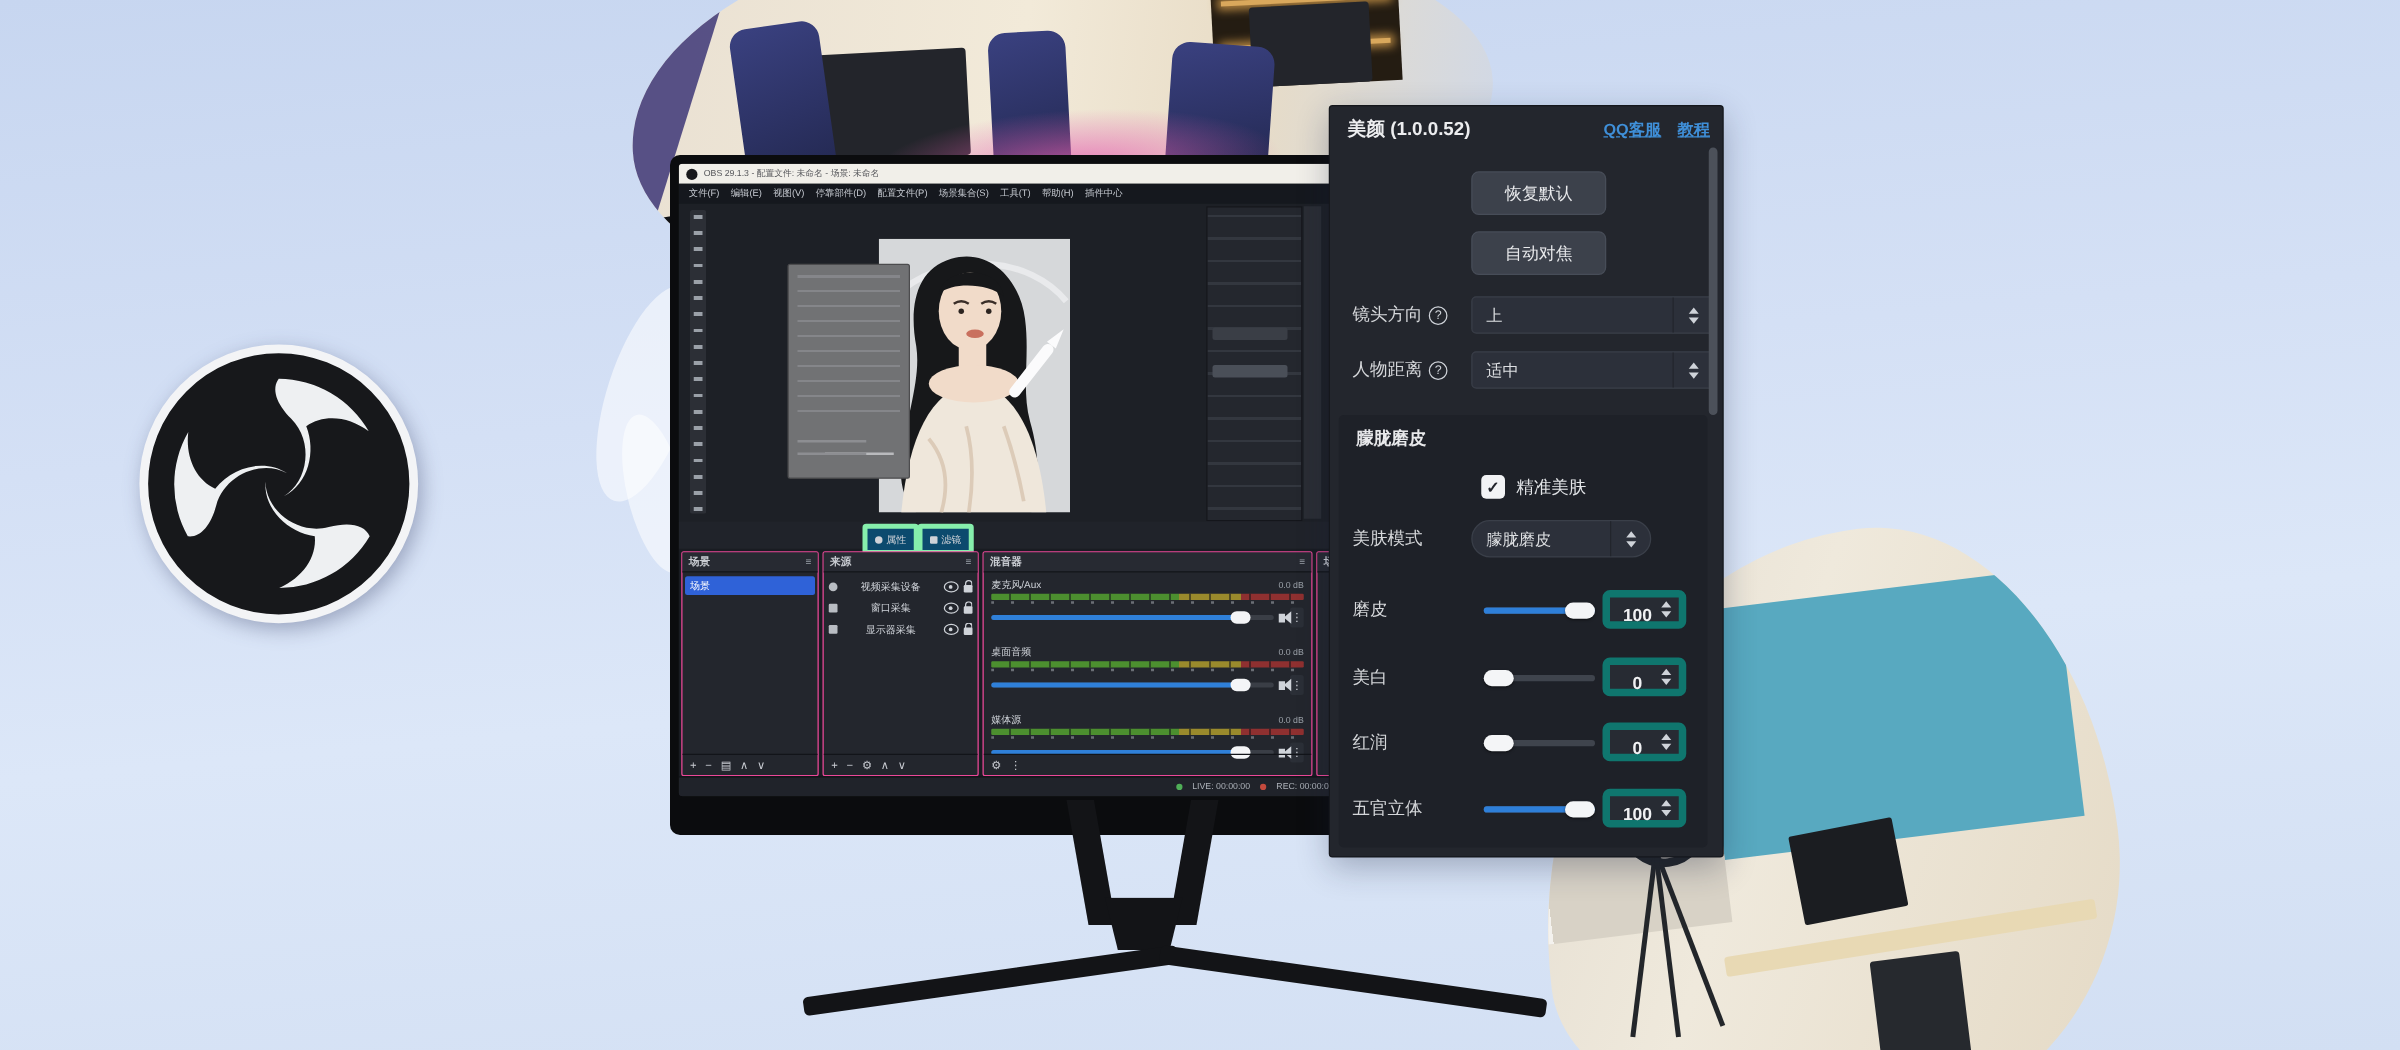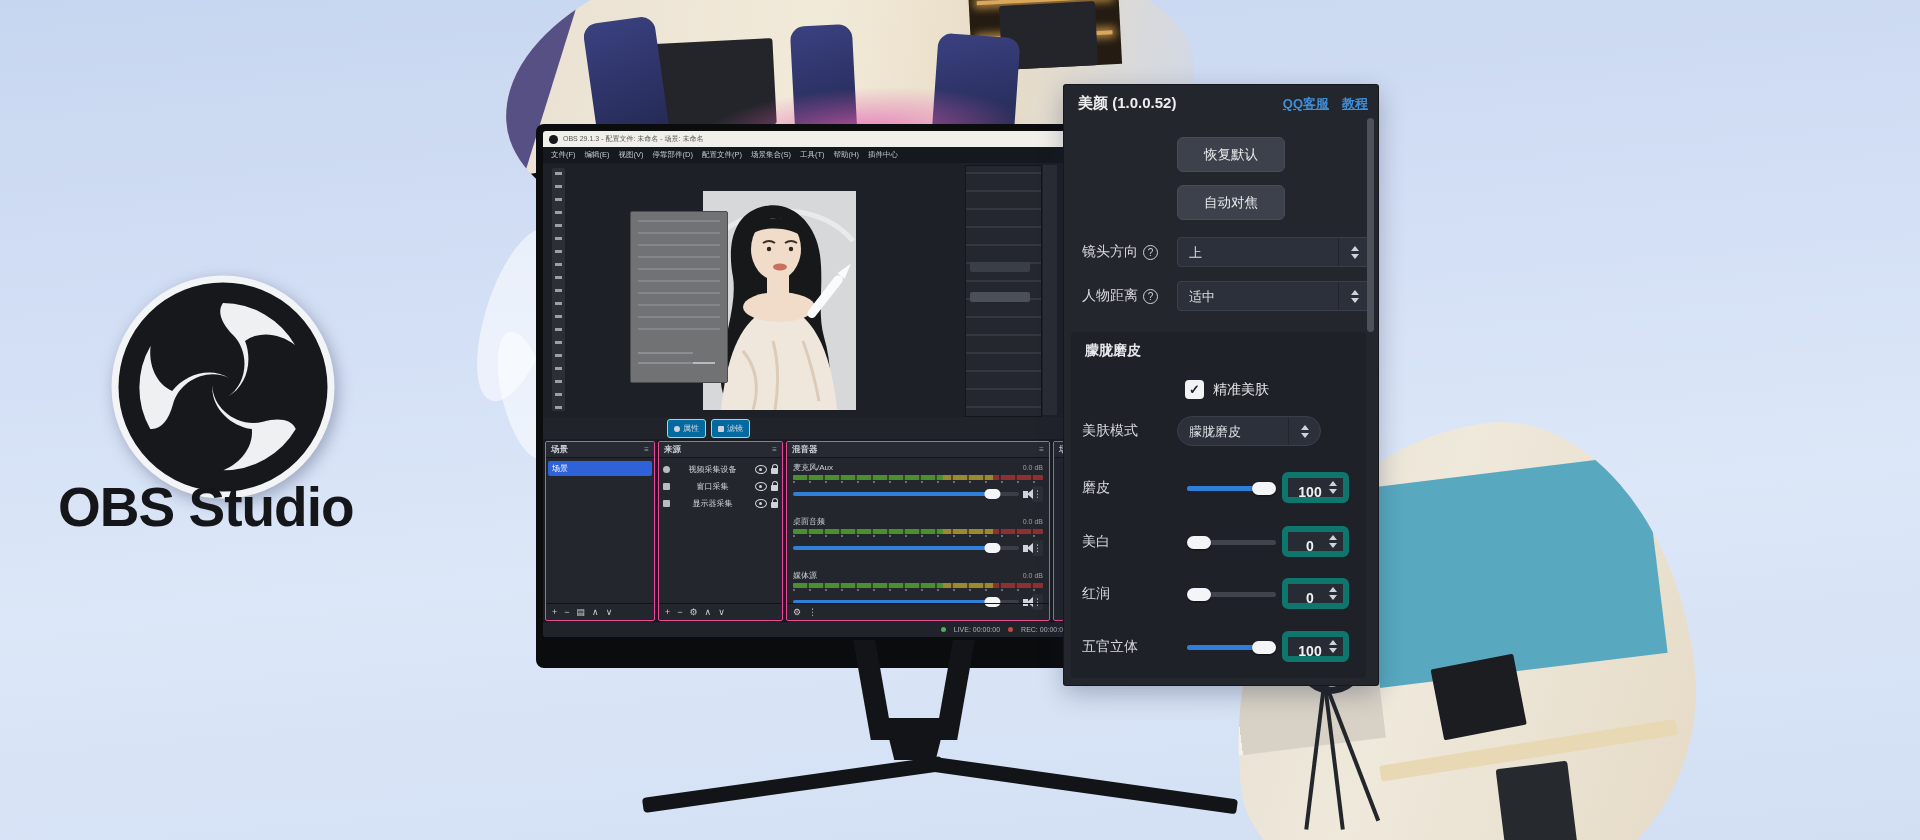--- a/index.html
+++ b/index.html
@@ -49,22 +49,22 @@
   .dlg{position:absolute;left:87px;top:48px;width:96px;height:170px;background:#717274;border:1px solid #4c4c4e;border-radius:2px;z-index:3;}
   .dlg::before{content:"";position:absolute;left:7px;right:7px;top:8px;height:120px;
     background:repeating-linear-gradient(180deg,#85868a 0 2px,transparent 2px 12px);}
   .dlg::after{content:"";position:absolute;left:7px;top:140px;width:55px;height:2px;background:#8d8e92;box-shadow:0 10px 0 #8d8e92,22px 10px 0 #b9babd;}
   .photo{position:absolute;left:160px;top:28px;width:153px;height:219px;z-index:2;}
   .rpanel{position:absolute;left:422px;top:2px;width:75px;height:250px;background:#24272e;border:1px solid #14161b;
     background-image:repeating-linear-gradient(180deg,transparent 0 6px,#33373f 6px 8px,transparent 8px 18px);}
   .rpanel .hl{position:absolute;left:4px;width:60px;height:10px;background:#3a3e46;border-radius:2px;}
   .rstrip{position:absolute;left:500px;top:2px;width:14px;height:250px;background:#2a2d34;}
   .propsrow{position:absolute;left:0;top:286px;width:534px;height:22px;background:#20232a;}
-  .pbtn{position:absolute;top:2px;height:17px;background:#0369a1;border:1px solid #86efac;border-radius:3px;
-    display:flex;align-items:center;gap:3px;padding:0 6px;font-size:8px;color:#cfd2d8;}
+  .pbtn{position:absolute;top:2px;height:17px;background:#0c4a6e;border:4px solid #86efac;border-radius:3px;
+    display:flex;align-items:center;gap:3px;padding:0 6px;font-size:8px;color:#cfd2d8;margin-left:23px;}
   .pico{width:6px;height:6px;border-radius:50%;background:#cfd2d8;}
   .pico.sq{border-radius:1px;}
   
   .dock{position:absolute;top:310px;bottom:16px;background:#23262d;border:1px solid #ec4899;border-radius:2px;box-sizing:border-box;}
   .dhead{height:15px;background:#272a32;border-bottom:1px solid #121419;display:flex;align-items:center;justify-content:space-between;padding:0 5px;}
   .dhead b{font-size:8.5px;color:#c9ccd2;font-weight:bold;white-space:nowrap;}
   .dhead .mini{font-size:8px;color:#9aa0a8;}
   .dtools{position:absolute;left:0;bottom:0;width:100%;height:17px;border-top:1px solid #121419;display:flex;align-items:center;gap:7px;padding:0 6px;box-sizing:border-box;}
   .dtools span{font-size:9px;color:#c9ccd2;line-height:1;}
   .scene-sel{margin:3px 2px;height:15px;background:#2f62d8;border-radius:2px;display:flex;align-items:center;padding-left:4px;font-size:8px;color:#fff;}
@@ -182,21 +182,20 @@
         <path d="M 0,-84 A 84,84 0 0 1 72,-42 C 56,-54 36,-56 22,-46 C 30,-26 24,0 4,10 C 24,-2 28,-34 10,-52 C -2,-64 -6,-76 0,-84 Z"></path>
       </g>
       <g transform="rotate(120)">
         <path d="M 0,-84 A 84,84 0 0 1 72,-42 C 56,-54 36,-56 22,-46 C 30,-26 24,0 4,10 C 24,-2 28,-34 10,-52 C -2,-64 -6,-76 0,-84 Z"></path>
       </g>
       <g transform="rotate(240)">
         <path d="M 0,-84 A 84,84 0 0 1 72,-42 C 56,-54 36,-56 22,-46 C 30,-26 24,0 4,10 C 24,-2 28,-34 10,-52 C -2,-64 -6,-76 0,-84 Z"></path>
       </g>
     </g>
   </svg>
-  <div class="abs logo-text">OBS Studio</div>
 
   <div class="abs monitor">
     <div class="screen">
 
       <div class="titlebar">
         <div class="titledot"></div>
         <div class="titletext">OBS 29.1.3 - 配置文件: 未命名 - 场景: 未命名</div>
       </div>
 
       <div class="menubar">

